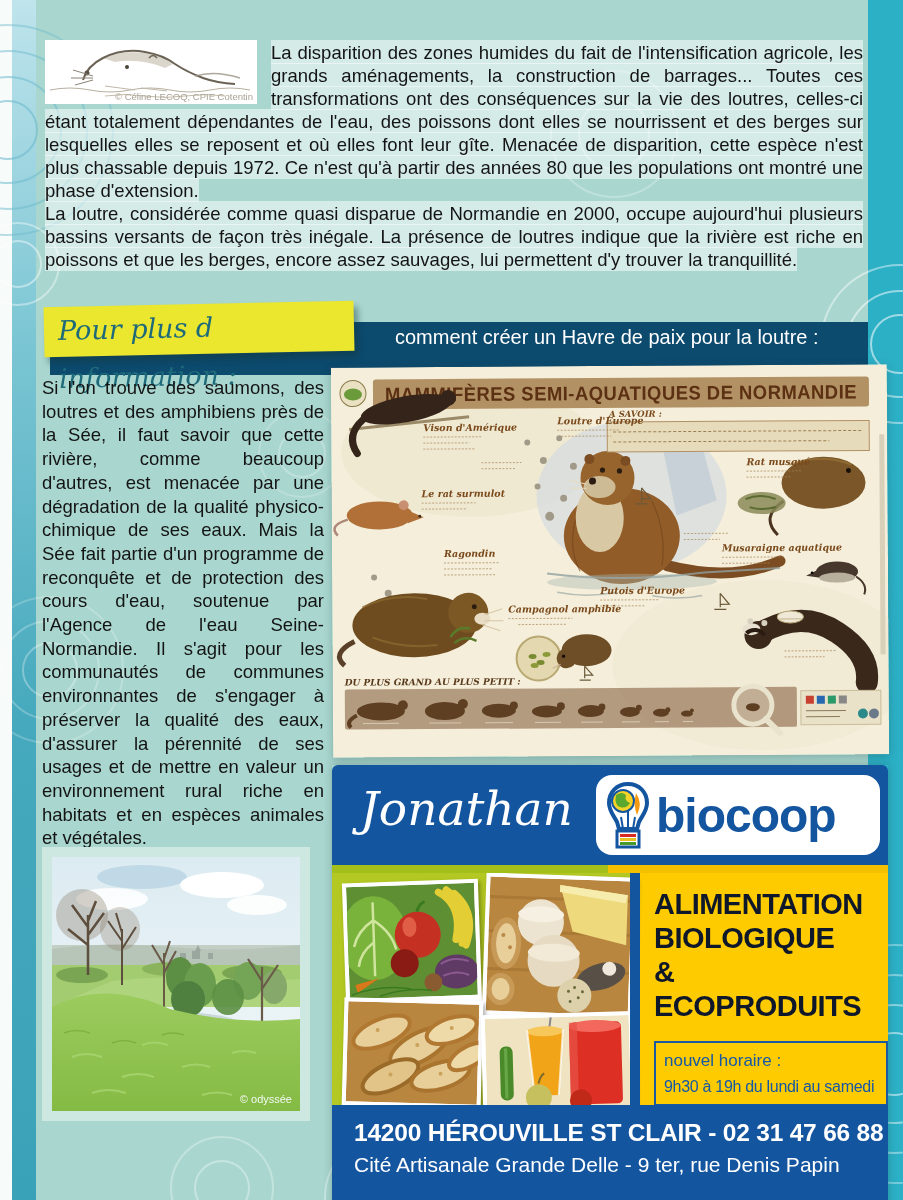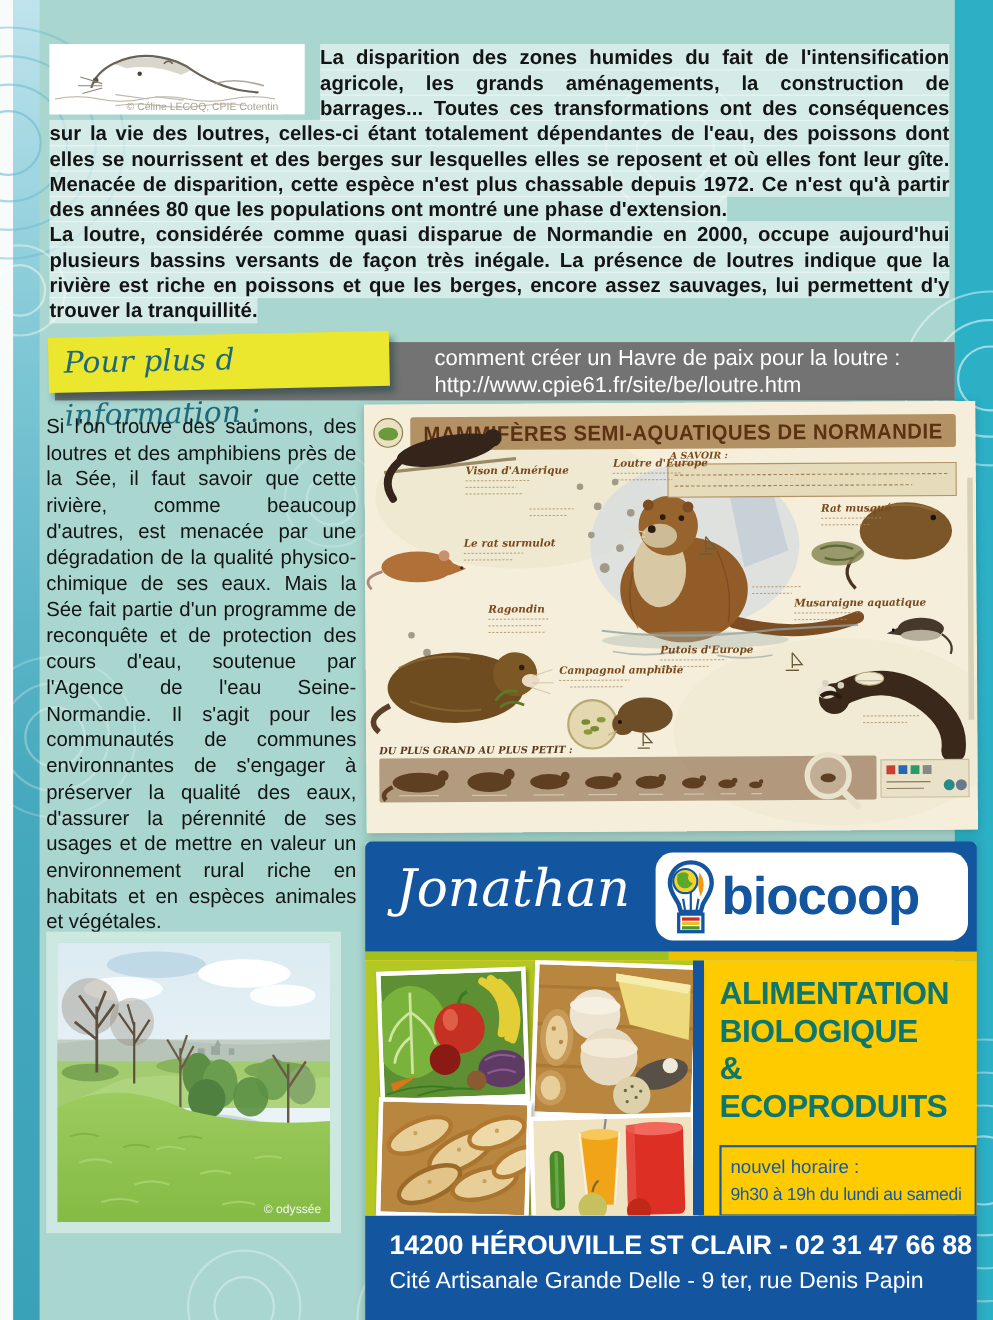--- a/index.html
+++ b/index.html
@@ -9,30 +9,30 @@
   .strip-white{position:absolute;left:0;top:0;width:12px;height:1200px;background:#f7fbfa;z-index:1;}
   .strip-grad{position:absolute;left:12px;top:0;width:24px;height:1200px;z-index:1;
         background:linear-gradient(180deg,#bfe4ec 0%,#7cc6d4 28%,#46a9bd 60%,#3aa2b8 100%);}
   .strip-cyan{position:absolute;right:0;top:0;width:35px;height:1200px;background:#2cb0c6;z-index:1;}
   
   .ring{position:absolute;border-radius:50%;border:2px solid;z-index:2;}
   
   .content{position:absolute;inset:0;z-index:3;}
   
   .top-text{position:absolute;left:45px;top:40px;width:818px;}
-  .sketch{float:left;width:232px;height:64px;background:#fff;margin:0 14px 4px 0;}
+  .sketch{float:left;width:212px;height:64px;background:#fff;margin:0 14px 4px 0;}
   .page-title{height:50px;}
   .page-title span{font-family:"DejaVu Serif",serif;font-style:italic;font-size:35px;
         color:#2f97ad;border-bottom:2px solid #2f97ad;padding:0 10px 3px 2px;}
-  p.hl{margin:0;text-align:justify;font-size:18.5px;line-height:23px;font-weight:bold;}
+  p.hl{margin:0;text-align:justify;font-size:18.5px;line-height:23px;}
   p.hl span{background:rgba(255,255,255,.5);-webkit-box-decoration-break:clone;
         box-decoration-break:clone;padding:1.5px 0;}
   .para2{margin-top:3px;}
   
-  .banner-bar{position:absolute;left:50px;top:311px;width:818px;height:53px;background:#737373;}
+  .banner-bar{position:absolute;left:50px;top:322px;width:818px;height:53px;background:#0c4a6e;}
   .banner-text{position:absolute;left:345px;top:3px;color:#fff;font-size:20px;line-height:24px;}
   .banner-label{position:absolute;left:44px;top:304px;width:310px;height:50px;background:#ebe62e;
         transform:rotate(-1.2deg);box-shadow:4px 6px 6px rgba(20,55,60,.45);}
   .banner-label span{display:block;font-family:"DejaVu Serif",serif;font-style:italic;
         font-size:27px;color:#1e6a7a;line-height:48px;padding-left:14px;}
   
   .left-col{position:absolute;left:42px;top:376px;width:282px;font-size:18.5px;
         line-height:23.7px;text-align:justify;}
   
   .poster{position:absolute;left:332px;top:366px;width:556px;height:390px;
@@ -57,21 +57,21 @@
         border-radius:16px;display:flex;align-items:center;padding-left:10px;box-sizing:border-box;}
   .brand{font-size:48px;font-weight:bold;color:#1455a0;letter-spacing:-1px;margin-left:6px;}
   .ad-stripe{height:8px;display:flex;}
   .s-green{width:276px;background:#a2bf1c;}
   .s-yellow{flex:1;background:#f3c000;}
   .ad-body{position:relative;height:232px;background:#fdcb00;overflow:hidden;}
   .body-green{position:absolute;left:0;top:0;width:298px;height:232px;background:#b3c822;}
   .body-divider{position:absolute;left:298px;top:0;width:10px;height:232px;background:#1455a0;}
   .yellow-panel{position:absolute;left:308px;top:0;width:248px;height:232px;
         padding:14px 0 0 14px;box-sizing:border-box;}
-  .headline div{font-size:29px;font-weight:bold;color:#0f766e;line-height:34px;letter-spacing:-.5px;}
+  .headline div{font-size:29px;font-weight:bold;color:#0f172a;line-height:34px;letter-spacing:-.5px;}
   .headline .h3{}
   .hours-box{margin-top:18px;width:214px;border:2px solid #1a5aa0;padding:8px;color:#1558a8;}
   .hours-label{font-size:17px;margin-bottom:7px;}
   .hours-value{font-size:16px;letter-spacing:-.3px;white-space:nowrap;}
   .ad-address{height:95px;background:#1455a0;color:#fff;padding:14px 0 0 22px;box-sizing:border-box;}
   .addr1{font-size:24.5px;font-weight:bold;letter-spacing:-.2px;}
   .addr2{font-size:21px;margin-top:6px;}
   .photo-frame{position:absolute;background:#fff;padding:4px;box-shadow:2px 3px 4px rgba(0,0,0,.35);}
   #ph-veg{left:12px;top:8px;transform:rotate(-2deg);}
   #ph-cheese{left:152px;top:2px;transform:rotate(2deg);}
@@ -134,21 +134,20 @@
           <text class="credit" x="208" y="60" text-anchor="end">© Céline LECOQ, CPIE Cotentin</text>
         </svg>
       </div>
       <p class="hl para1"><span>La disparition des zones humides du fait de l'intensification agricole, les grands aménagements, la construction de barrages... Toutes ces transformations ont des conséquences sur la vie des loutres, celles-ci étant totalement dépendantes de l'eau, des poissons dont elles se nourrissent et des berges sur lesquelles elles se reposent et où elles font leur gîte. Menacée de disparition, cette espèce n'est plus chassable depuis 1972. Ce n'est qu'à partir des années 80 que les populations ont montré une phase d'extension.</span></p>
       <p class="hl para2"><span>La loutre, considérée comme quasi disparue de Normandie en 2000, occupe aujourd'hui plusieurs bassins versants de façon très inégale. La présence de loutres indique que la rivière est riche en poissons et que les berges, encore assez sauvages, lui permettent d'y trouver la tranquillité.</span></p>
     </div>
 
     <div class="banner-bar">
       <div class="banner-text">
         <div>comment créer un Havre de paix pour la loutre :</div>
-        <div>http://www.cpie61.fr/site/be/loutre.htm</div>
       </div>
     </div>
     <div class="banner-label">
       <span>Pour plus d information :</span>
     </div>
 
     <div class="left-col">Si l'on trouve des saumons, des loutres et des amphibiens près de la Sée, il faut savoir que cette rivière, comme beaucoup d'autres, est menacée par une dégradation de la qualité physico-chimique de ses eaux. Mais la Sée fait partie d'un programme de reconquête et de protection des cours d'eau, soutenue par l'Agence de l'eau Seine-Normandie. Il s'agit pour les communautés de communes environnantes de s'engager à préserver la qualité des eaux, d'assurer la pérennité de ses usages et de mettre en valeur un environnement rural riche en habitats et en espèces animales et végétales.</div>
 
     <div class="poster">
       <svg width="556" height="390" viewBox="0 0 556 390">

